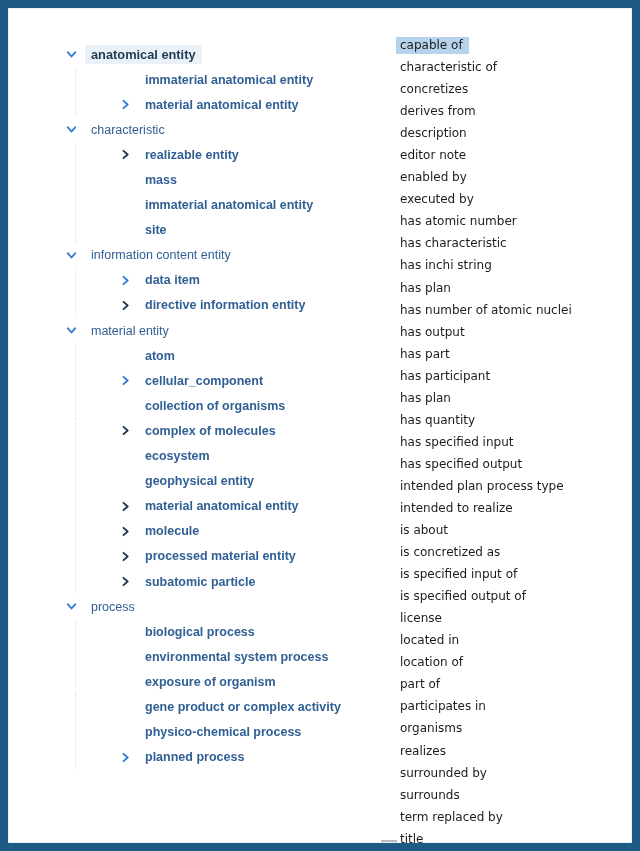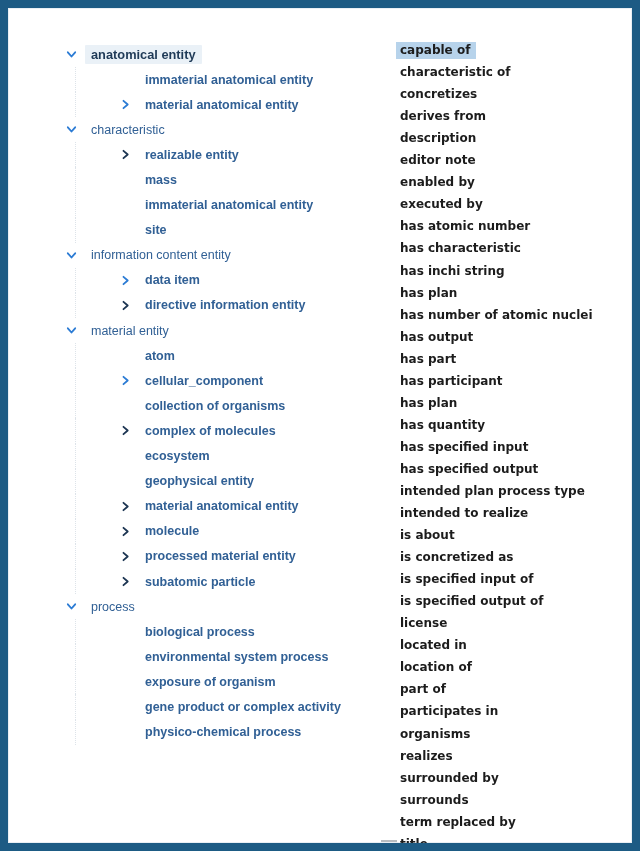--- a/index.html
+++ b/index.html
@@ -53,21 +53,21 @@
     border-radius: 1px;
   }
   .tree-row.selected .tree-label {
     font-weight: bold;
     font-size: 12.8px;
     color: var(--tree-sel-text);
     background: var(--tree-sel-bg);
   }
   
   .props { position: absolute; left: 388px; top: 29px; }
-  .prop-row { display: flex; align-items: flex-end; height: 22.05px; white-space: nowrap; font-weight: bold; }
+  .prop-row { display: flex; align-items: flex-start; height: 22.05px; white-space: nowrap; }
   .prop-label {
     font-family: "DejaVu Sans", sans-serif;
     font-size: 12px;
     color: var(--prop-text);
     padding: 1px 6px 2px 4px;
   }
   .prop-row.selected .prop-label { background: var(--prop-sel-bg); }
   
   .tick-mark {
     position: absolute; left: 373px; top: 832px;
@@ -244,20 +244,28 @@
         <span class="tree-label">exposure of organism</span>
       </div>
       <div class="tree-row lvl2">
         <span class="chev"></span>
         <span class="tree-label">gene product or complex activity</span>
       </div>
       <div class="tree-row lvl2">
         <span class="chev"></span>
         <span class="tree-label">physico-chemical process</span>
       </div>
+      <div class="tree-row lvl2">
+        <span class="chev blue">
+          <svg viewBox="0 0 12 12">
+            <path d="M3.8 2 L8.4 6 L3.8 10" fill="none" stroke="currentColor" stroke-width="2" stroke-linecap="round" stroke-linejoin="round"></path>
+          </svg>
+        </span>
+        <span class="tree-label">planned process</span>
+      </div>
     </div>
   <div class="props" id="props">
       <div class="prop-row selected">
         <span class="prop-label">capable of</span>
       </div>
       <div class="prop-row">
         <span class="prop-label">characteristic of</span>
       </div>
       <div class="prop-row">
         <span class="prop-label">concretizes</span>

